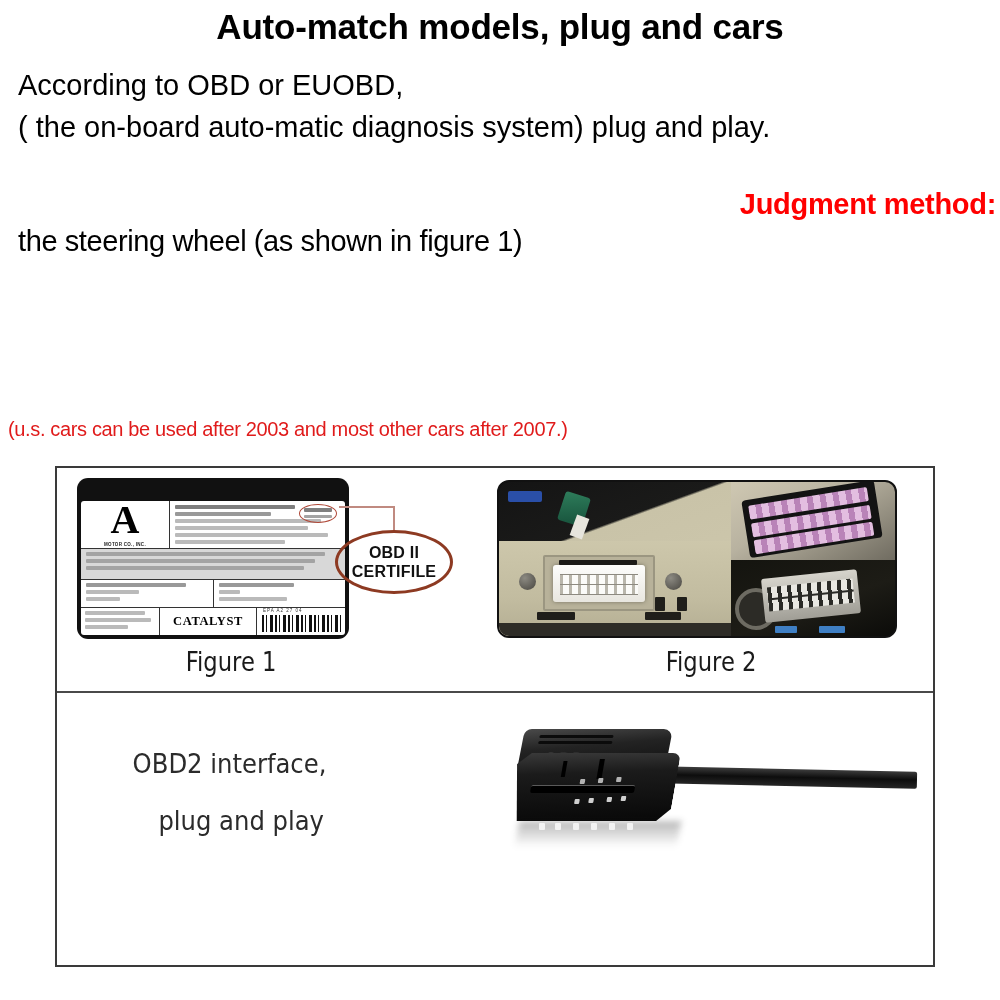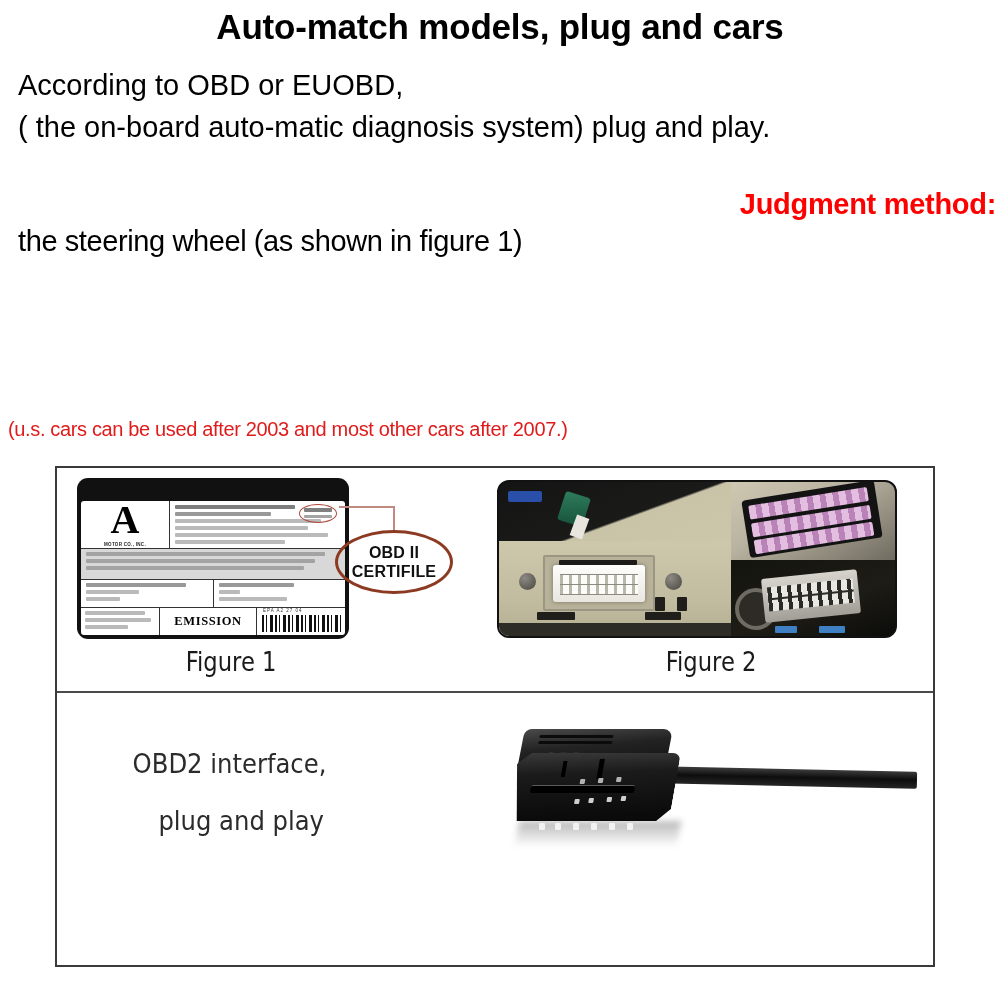--- a/index.html
+++ b/index.html
@@ -322,21 +322,21 @@
           </div>
         </div>
 
         <div class="srow" id="s-r4">
           <div class="scell c1 sdiv">
             <i class="micro lt" style="width:86%"></i>
             <i class="micro lt" style="width:94%"></i>
             <i class="micro lt" style="width:62%"></i>
           </div>
           <div class="scell c2 sdiv">
-            <span>EMISSION</span>
+            <span>CATALYST</span>
           </div>
           <div class="scell c3">
             <div id="barcode-num">EPA  A2 27  04</div>
             <div id="barcode"></div>
           </div>
         </div>
 
       </div>
     </div>
 

